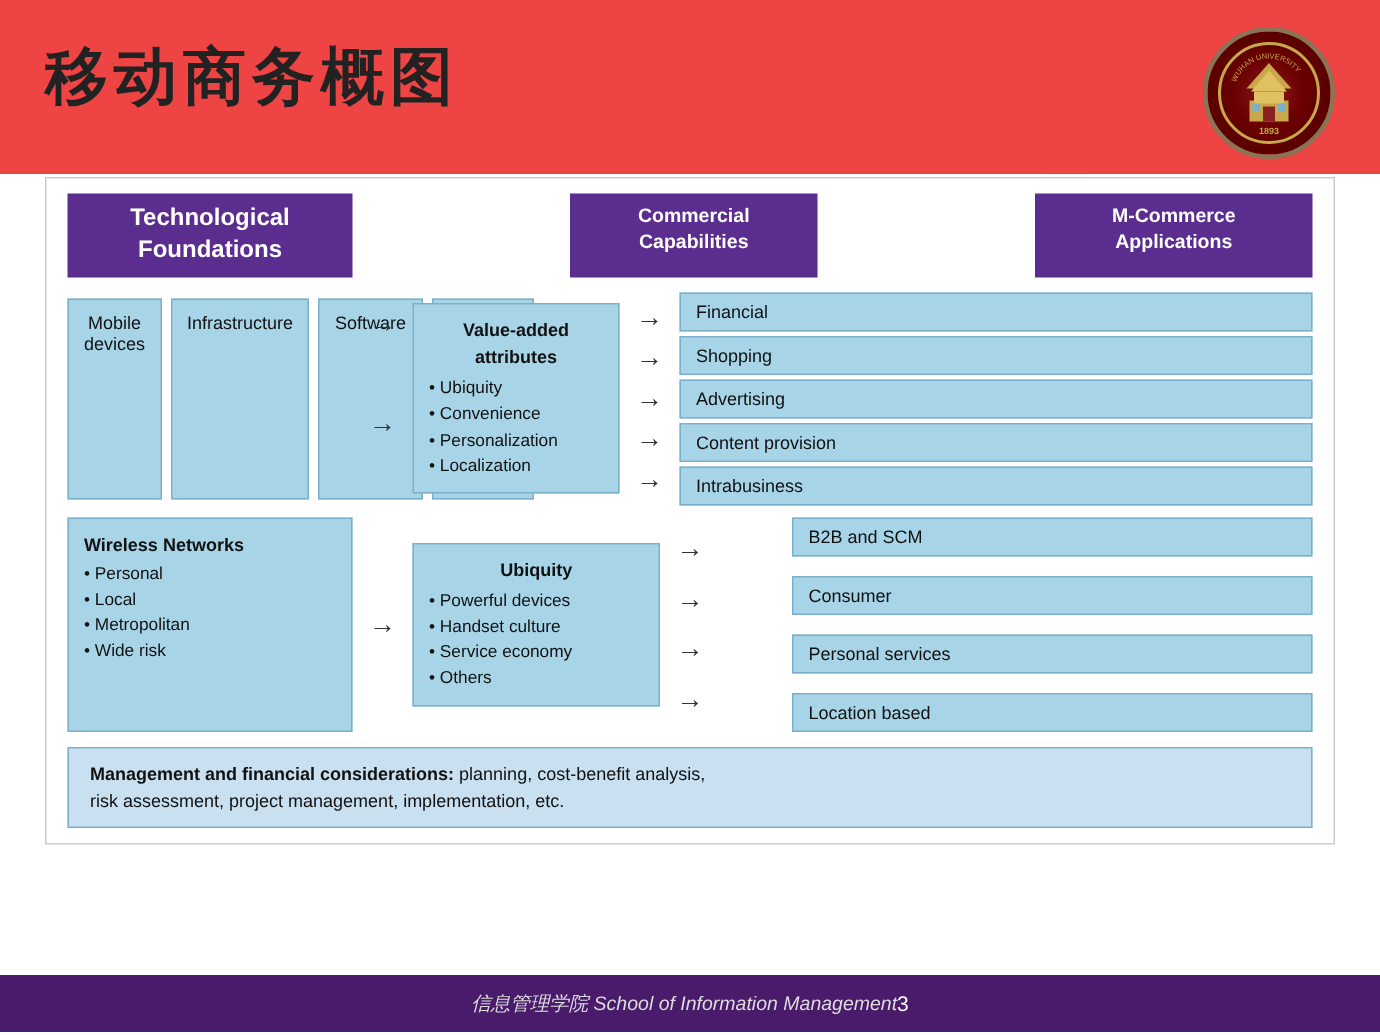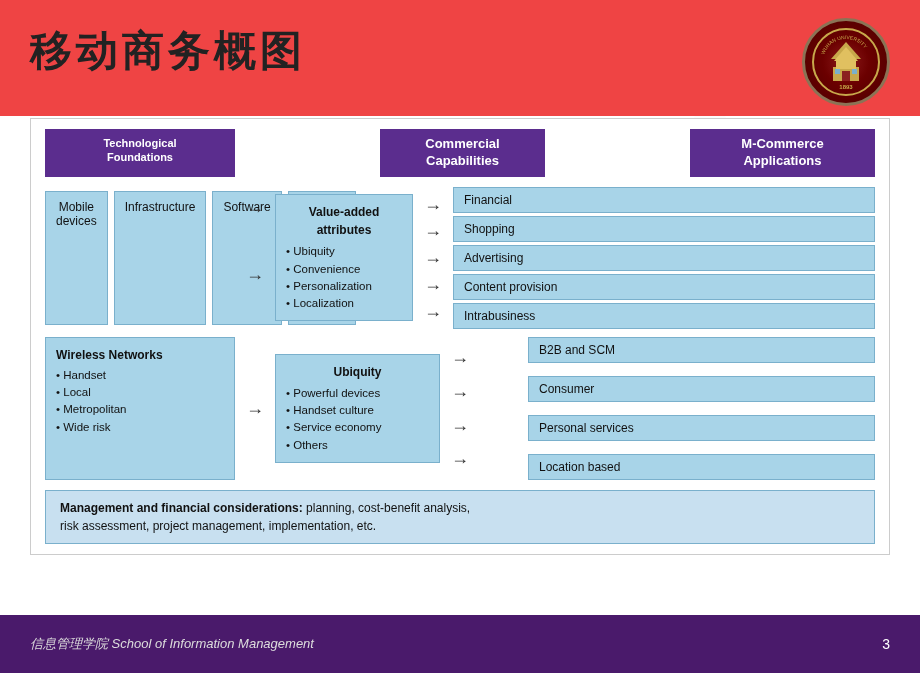--- a/index.html
+++ b/index.html
@@ -95,28 +95,28 @@
       padding: 8px 14px;
       font-size: 12px;
       color: #111;
       margin-top: 10px;
       line-height: 1.5;
     }
 
     
     .footer {
       position: absolute;
-      bottom: 17px;
+      bottom: 2px;
       left: 0;
       width: 920px;
       background: #4a1a6b;
       color: white;
-      padding: 20px 30px;
+      padding: 10px 30px;
       display: flex;
-      justify-content: space-between;
+      justify-content: center;
       align-items: center;
       font-size: 13px;
     }
 
     .footer-text {
       font-style: italic;
       color: #ddd;
     }
 
     .page-num {
@@ -177,21 +177,21 @@
         </text>
       </svg>
     </div>
   </div>
 </div>
 
 <div class="main-content">
   <div class="diagram-container">
 
     <div style="display:flex;margin-bottom:10px;">
-      <div style="width:190px;flex-shrink:0;background:#5b2d8e;color:white;font-weight:bold;text-align:center;padding:7px 8px;font-size:11px;line-height:1.3;">
+      <div style="width:190px;flex-shrink:0;background:#5b2d8e;color:white;font-weight:bold;text-align:center;padding:7px 8px;font-size:16px;line-height:1.3;">
         <span style="white-space:pre-line;">Technological
 Foundations</span>
       </div>
       <div style="flex:1;"></div>
       <div style="width:165px;background:#5b2d8e;color:white;font-weight:bold;text-align:center;padding:7px 8px;font-size:13px;line-height:1.3;">
         <span style="white-space:pre-line;">Commercial
 Capabilities</span>
       </div>
       <div style="flex:1;"></div>
       <div style="width:185px;background:#5b2d8e;color:white;font-weight:bold;text-align:center;padding:7px 8px;font-size:13px;line-height:1.3;">
@@ -254,21 +254,21 @@
         <div class="right-item">Content provision</div>
         <div class="right-item">Intrabusiness</div>
       </div>
     </div>
 
     <div style="display:flex;align-items:stretch;gap:0;">
 
       <div style="width:190px;flex-shrink:0;">
         <div class="box-blue-list" style="height:100%;">
           <div style="font-weight:bold;margin-bottom:3px;font-size:12px;">Wireless Networks</div>
-          <div>• <span>Handset</span></div>
+          <div>• <span>Personal</span></div>
           <div>• <span>Local</span></div>
           <div>• <span>Metropolitan</span></div>
           <div>• <span>Wide risk</span></div>
         </div>
       </div>
 
       <div style="display:flex;flex-direction:column;justify-content:center;align-items:center;padding:4px 4px;width:40px;flex-shrink:0;">
         <div style="font-size:18px;color:#333;">→</div>
       </div>
 

